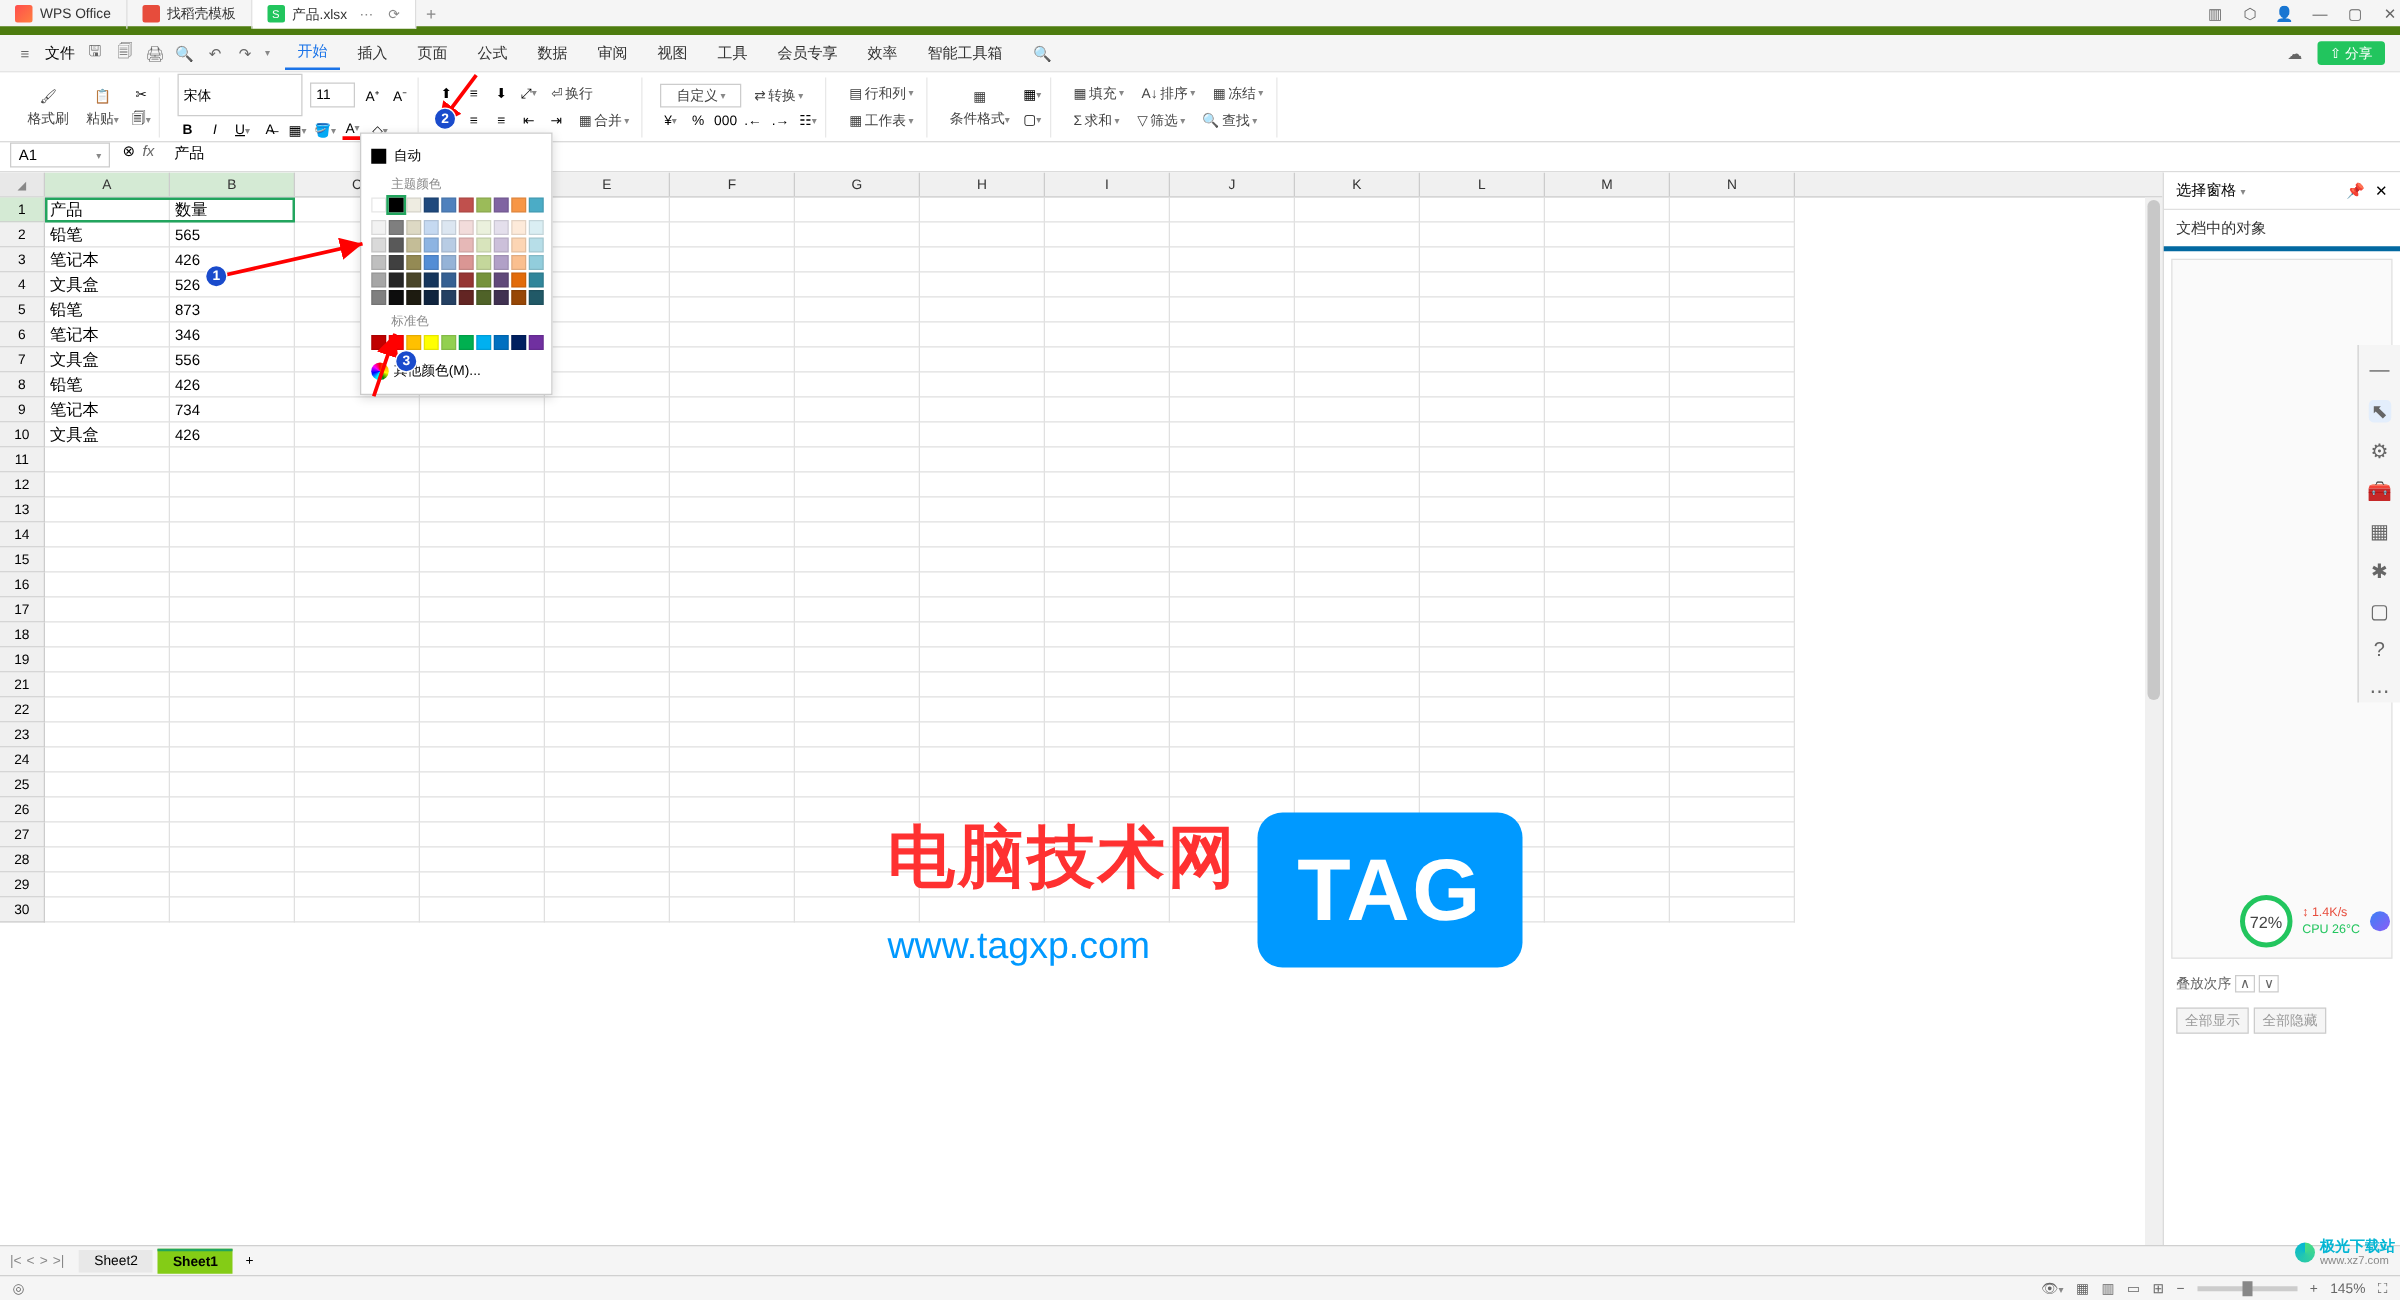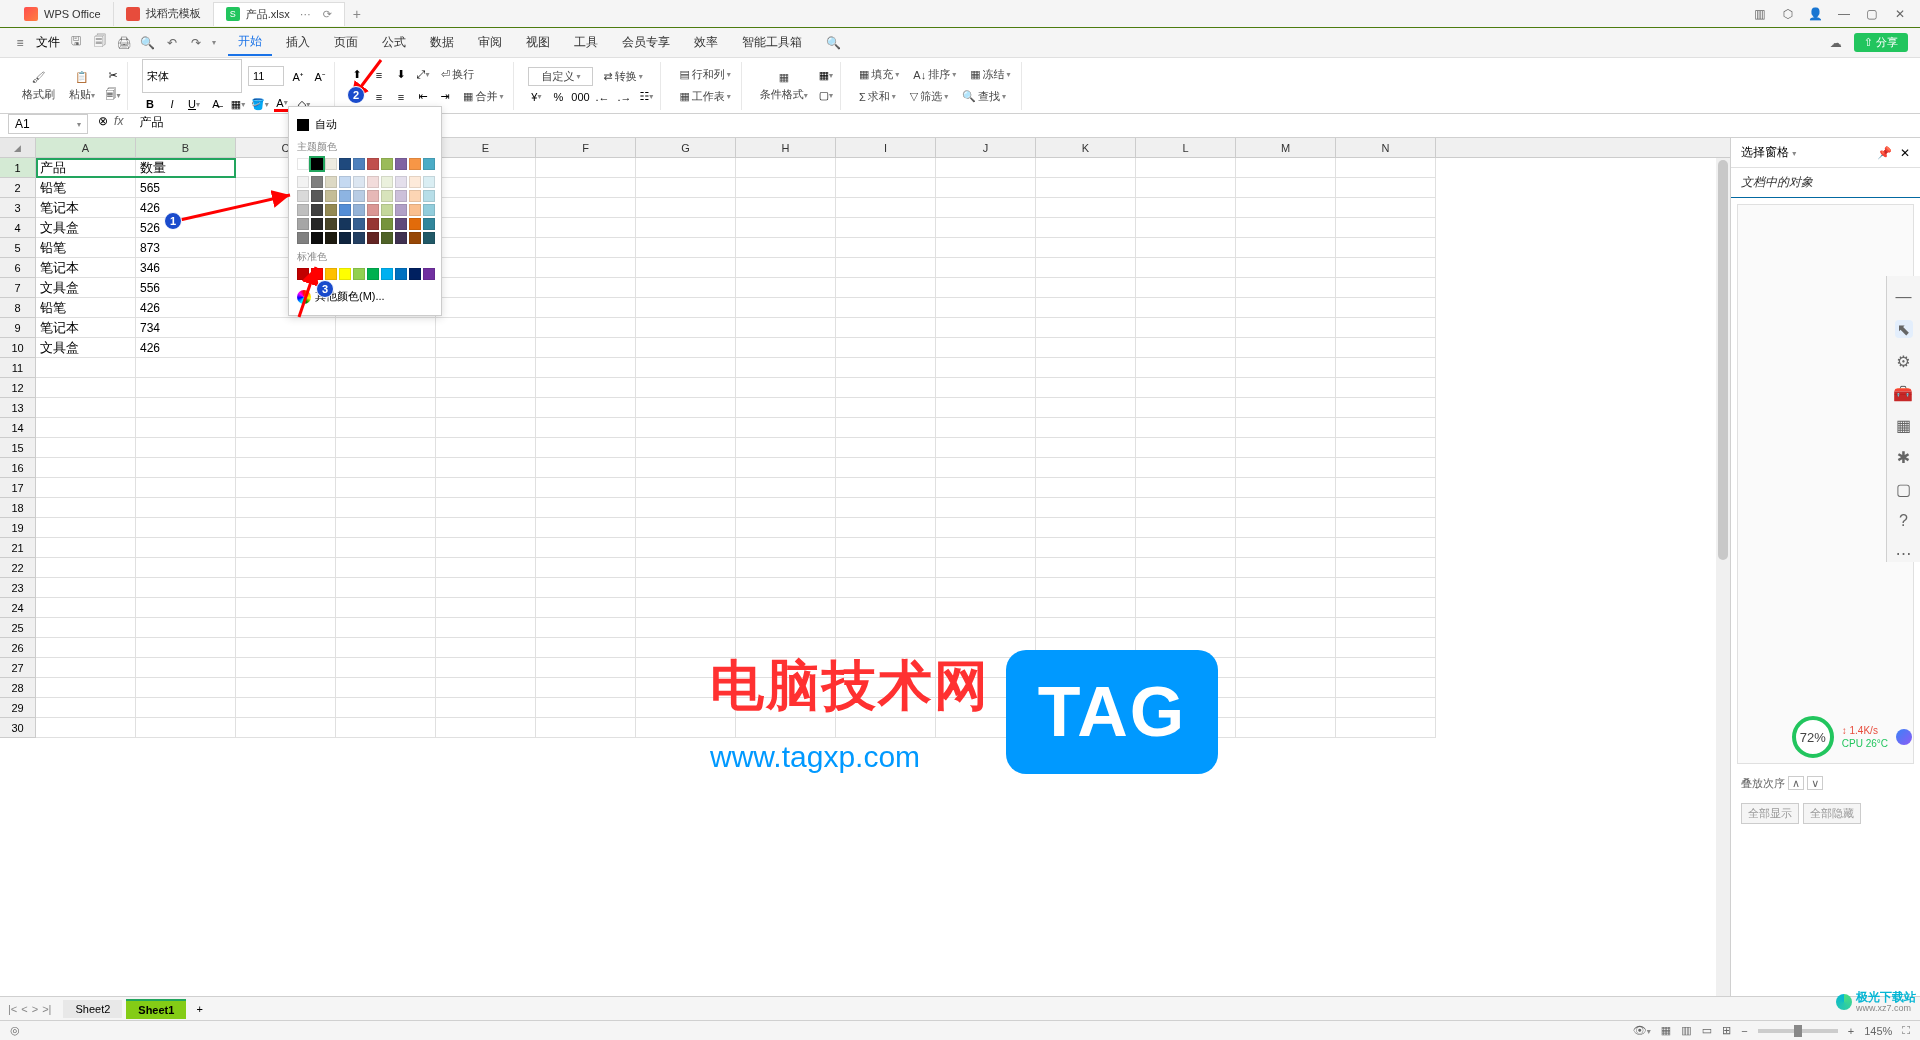--- a/index.html
+++ b/index.html
@@ -1,19 +1,19 @@
 <!DOCTYPE html>
 <html><head>
 <meta charset="utf-8">
 <style>
 * { margin: 0; padding: 0; box-sizing: border-box; font-family: "Microsoft YaHei", sans-serif; }
 body { background: #f5f5f5; overflow: hidden; width: 1920px; height: 1040px; position: relative; }
 
 
-.titlebar { height: 28px; background: #f5f5f5; display: flex; align-items: center; padding: 0 12px; border-bottom: 1px solid #4d7c0f; }
+.titlebar { height: 28px; background: #f5f5f5; display: flex; align-items: center; padding: 0 0; border-bottom: 7px solid #4d7c0f; }
 .tab { height: 24px; padding: 0 12px; display: flex; align-items: center; gap: 6px; font-size: 11px; color: #333; border-right: 1px solid #ddd; cursor: pointer; }
 .tab.active { background: #fff; border-top: 1px solid #ddd; }
 .tab-icon { width: 14px; height: 14px; border-radius: 2px; }
 .wps-icon { background: linear-gradient(135deg,#ff4d4d,#ff8040); }
 .shell-icon { background: #e74c3c; }
 .xlsx-icon { background: #22c55e; color: #fff; font-size: 9px; display: flex; align-items: center; justify-content: center; }
 .tab-dots { color: #888; margin-left: 4px; }
 .tab-add { width: 24px; text-align: center; font-size: 14px; color: #888; cursor: pointer; }
 .titlebar-right { margin-left: auto; display: flex; gap: 12px; align-items: center; }
 .win-btn { width: 16px; height: 16px; color: #666; font-size: 12px; cursor: pointer; display:flex; align-items:center; justify-content:center; }
@@ -58,32 +58,32 @@
 .row-header.sel { background: #d4ead4; }
 .cell { width: 100px; border-right: 1px solid #e0e0e0; border-bottom: 1px solid #e0e0e0; padding: 0 4px; font-size: 13px; line-height: 20px; overflow: hidden; }
 .cell.num { text-align: left; font-size: 12px; }
 .cell.hdr { font-size: 13px; }
 .selection-border { position: absolute; border: 2px solid #22a55e; pointer-events: none; }
 
 
 .color-dropdown { position: absolute; top: 106px; left: 288px; width: 154px; background: #fff; border: 1px solid #ccc; box-shadow: 0 2px 8px rgba(0,0,0,0.15); padding: 8px; z-index: 100; font-size: 11px; }
 .color-auto { display: flex; align-items: center; gap: 6px; padding: 2px 0; margin-bottom: 6px; }
 .color-auto-sw { width: 12px; height: 12px; background: #000; }
-.color-section-label { color: #888; font-size: 10px; margin: 4px 0; }
+.color-section-label { color: #888; font-size: 10px; margin: 4px 16px; }
 .color-grid { display: grid; grid-template-columns: repeat(10, 12px); gap: 2px; margin-bottom: 6px; }
 .color-sw { width: 12px; height: 12px; cursor: pointer; border: 1px solid rgba(0,0,0,0.1); }
 .color-sw.sel { outline: 2px solid #22a55e; }
 .color-more { display: flex; align-items: center; gap: 4px; padding: 3px 0; cursor: pointer; }
 .color-wheel { width: 14px; height: 14px; border-radius: 50%; background: conic-gradient(red,orange,yellow,green,cyan,blue,magenta,red); }
 
 
 .side-panel { width: 190px; border-left: 1px solid #d0d0d0; background: #fff; font-size: 12px; }
 .side-header { display: flex; align-items: center; justify-content: space-between; padding: 6px 10px; border-bottom: 1px solid #e0e0e0; }
 .side-close { display: flex; gap: 8px; }
-.side-sub { padding: 6px 10px; color: #333; border-bottom: 1px solid #0369a1; font-style: italic; }
+.side-sub { padding: 6px 10px; color: #333; border-bottom: 4px solid #0369a1; }
 .side-body { flex: 1; background: #fafafa; margin: 6px; height: 560px; border: 1px solid #e0e0e0; }
 .side-bottom { padding: 6px 10px; display: flex; align-items: center; justify-content: space-between; font-size: 11px; color: #666; }
 .side-btns { display: flex; gap: 4px; }
 .side-btn { border: 1px solid #ccc; padding: 2px 6px; color: #999; background:#f5f5f5; }
 
 
 .icon-strip { position: absolute; right: 0; top: 138px; width: 34px; background: #f5f5f5; border-left: 1px solid #d0d0d0; display: flex; flex-direction: column; align-items: center; gap: 14px; padding-top: 12px; }
 .strip-icon { width: 18px; height: 18px; color: #666; cursor: pointer; display:flex; align-items:center; justify-content:center; }
 
 

